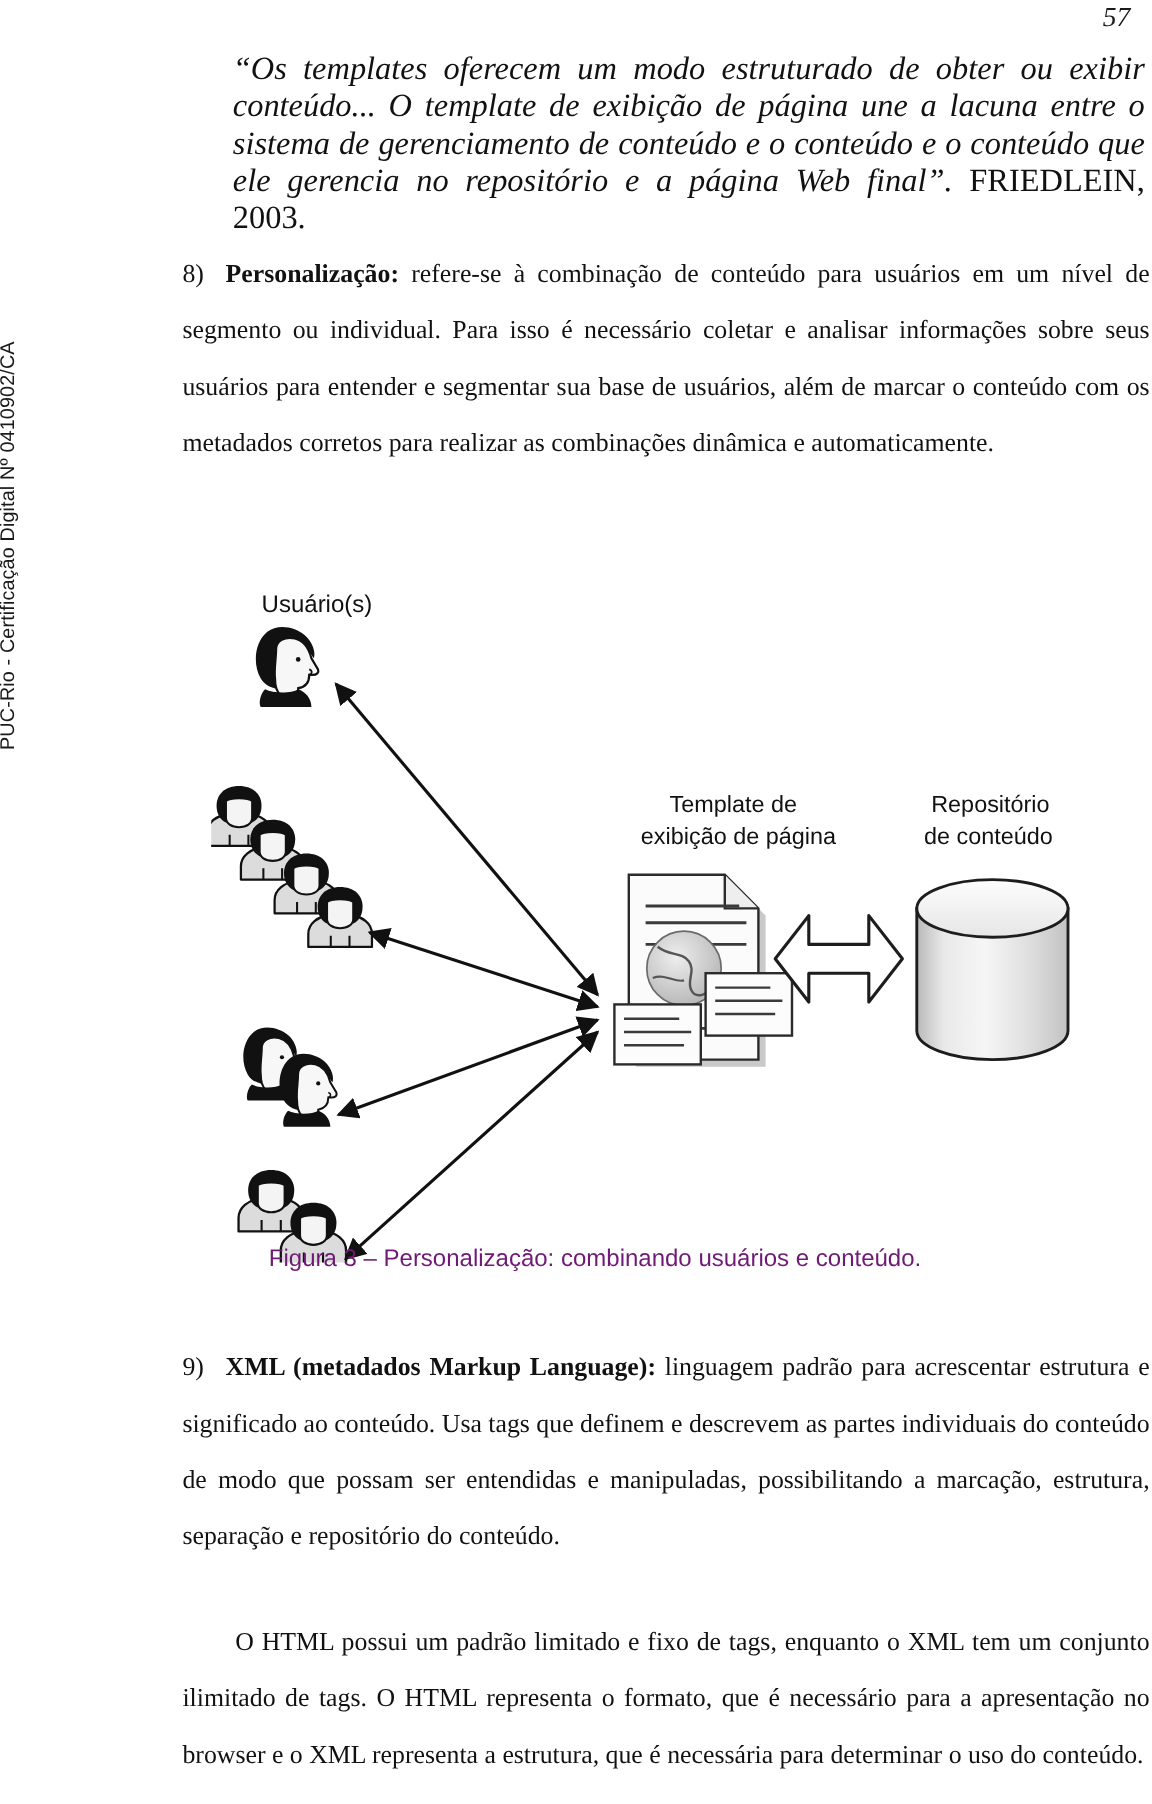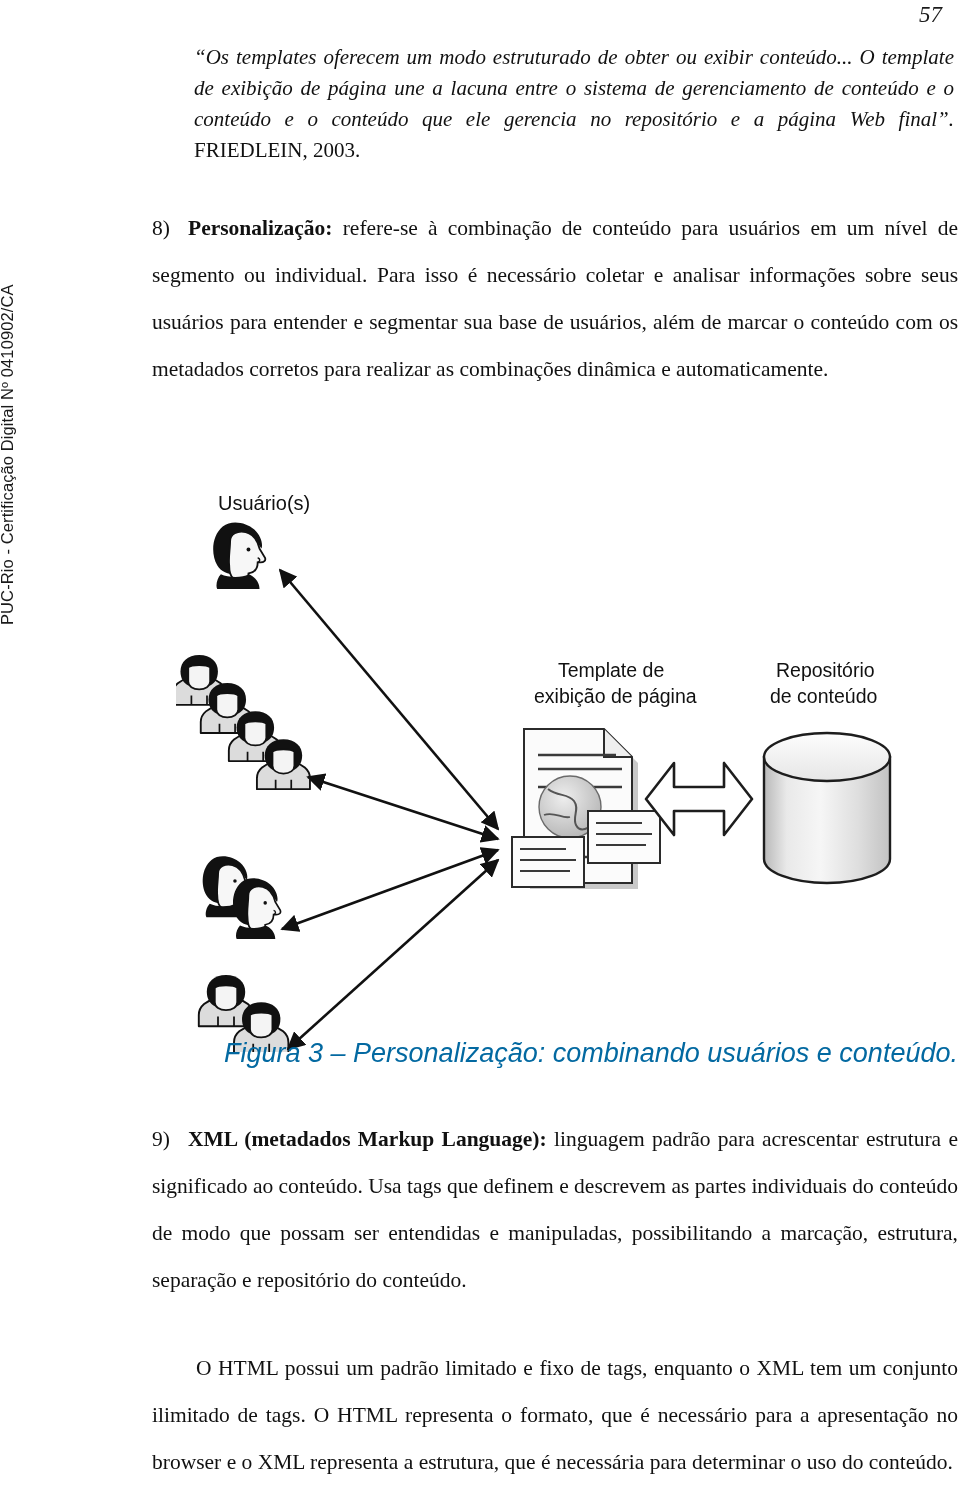--- a/index.html
+++ b/index.html
@@ -44,21 +44,21 @@
     text-align: left;
   }
   .side-stamp span { display: inline-block; transform: translate(-430px, 0) rotate(0deg); }
 
   
   .quote-block {
     margin: 0;
     padding: 0 0 0 42px;
     font-family: "Liberation Serif", serif;
     font-style: italic;
-    font-size: 21px;
+    font-size: 27px;
     line-height: 31px;
     text-align: justify;
     text-indent: 0;
     width: 760px;
   }
   .quote-block .upright {
     font-style: normal;
   }
 
   
@@ -85,24 +85,23 @@
     width: 730px;
     height: 575px;
   }
   .figure svg { display: block; }
 
   .fig-caption {
     position: absolute;
     left: 224px;
     top: 1038px;
     font-family: "Liberation Sans", sans-serif;
-    font-size: 27px;
-    color: #0369a1;
+    font-size: 20px;
+    color: #701a75;
     white-space: nowrap;
-    font-style: italic;
   }
 
   .block-xml { position: absolute; left: 152px; top: 1116px; width: 808px; }
   .block-html { position: absolute; left: 152px; top: 1345px; width: 808px; }
   .block-8 { position: absolute; left: 152px; top: 205px; width: 808px; }
   .block-quote-wrap { position: absolute; left: 152px; top: 42px; width: 808px; }
 </style>
 </head>
 <body>
 

